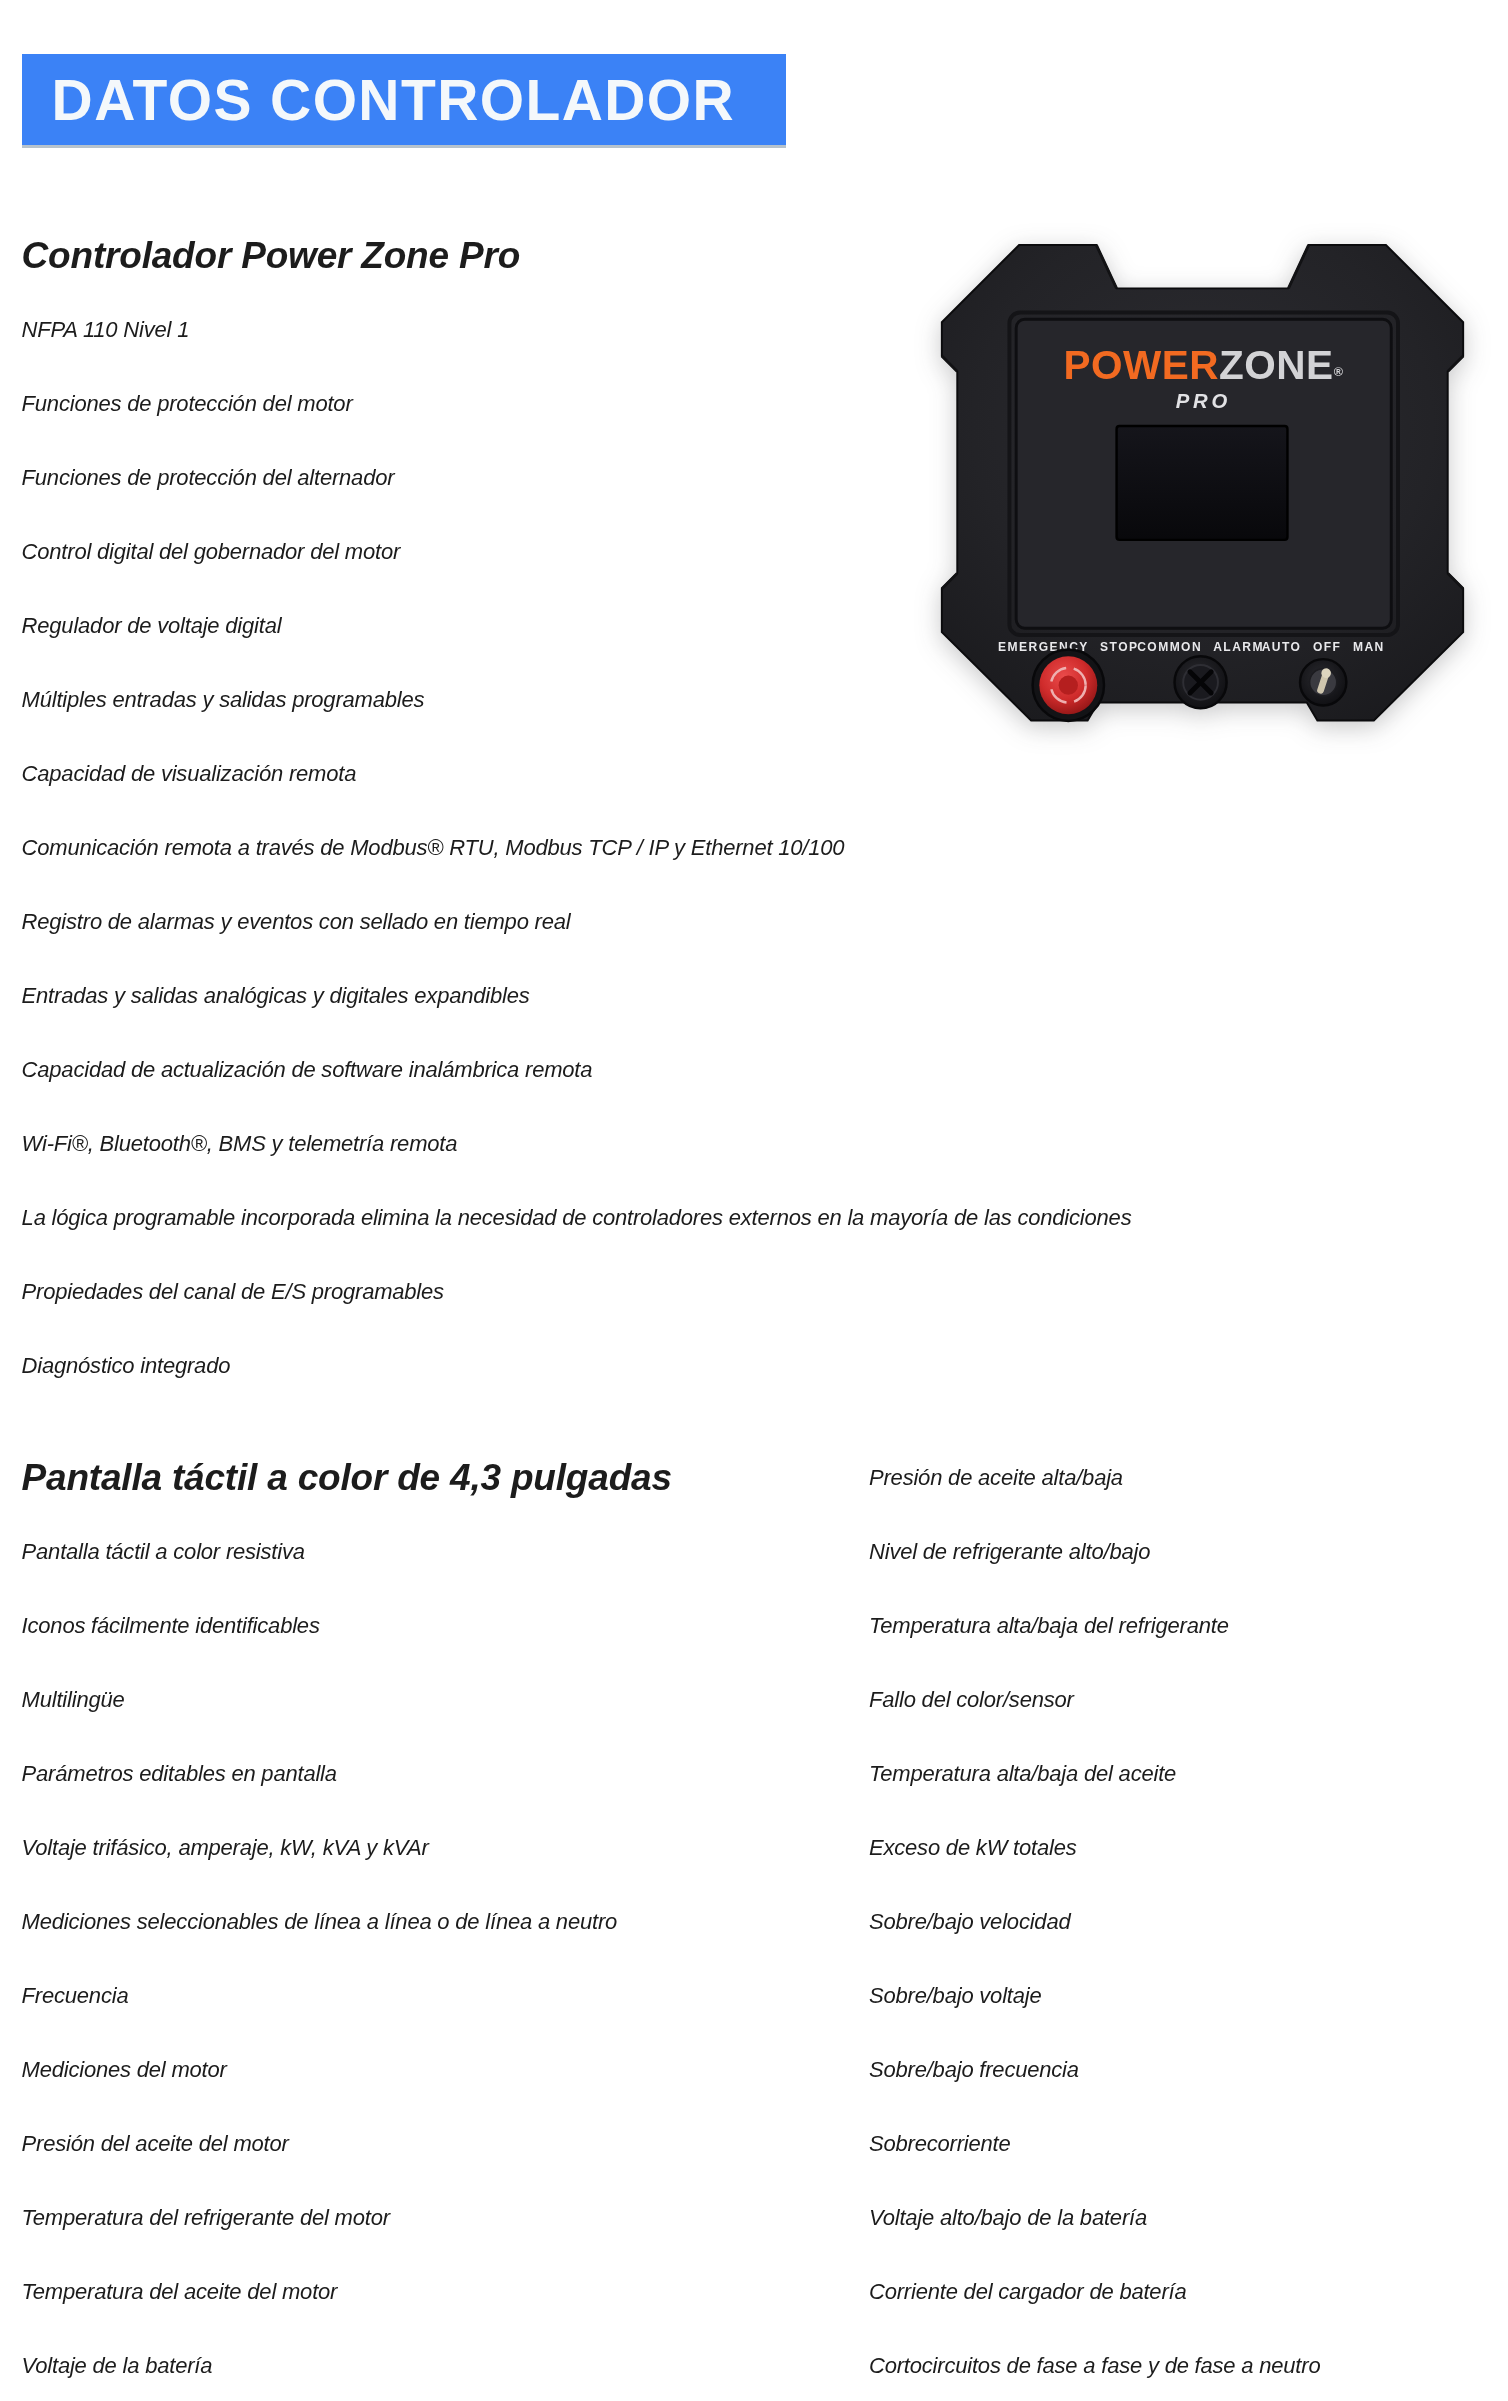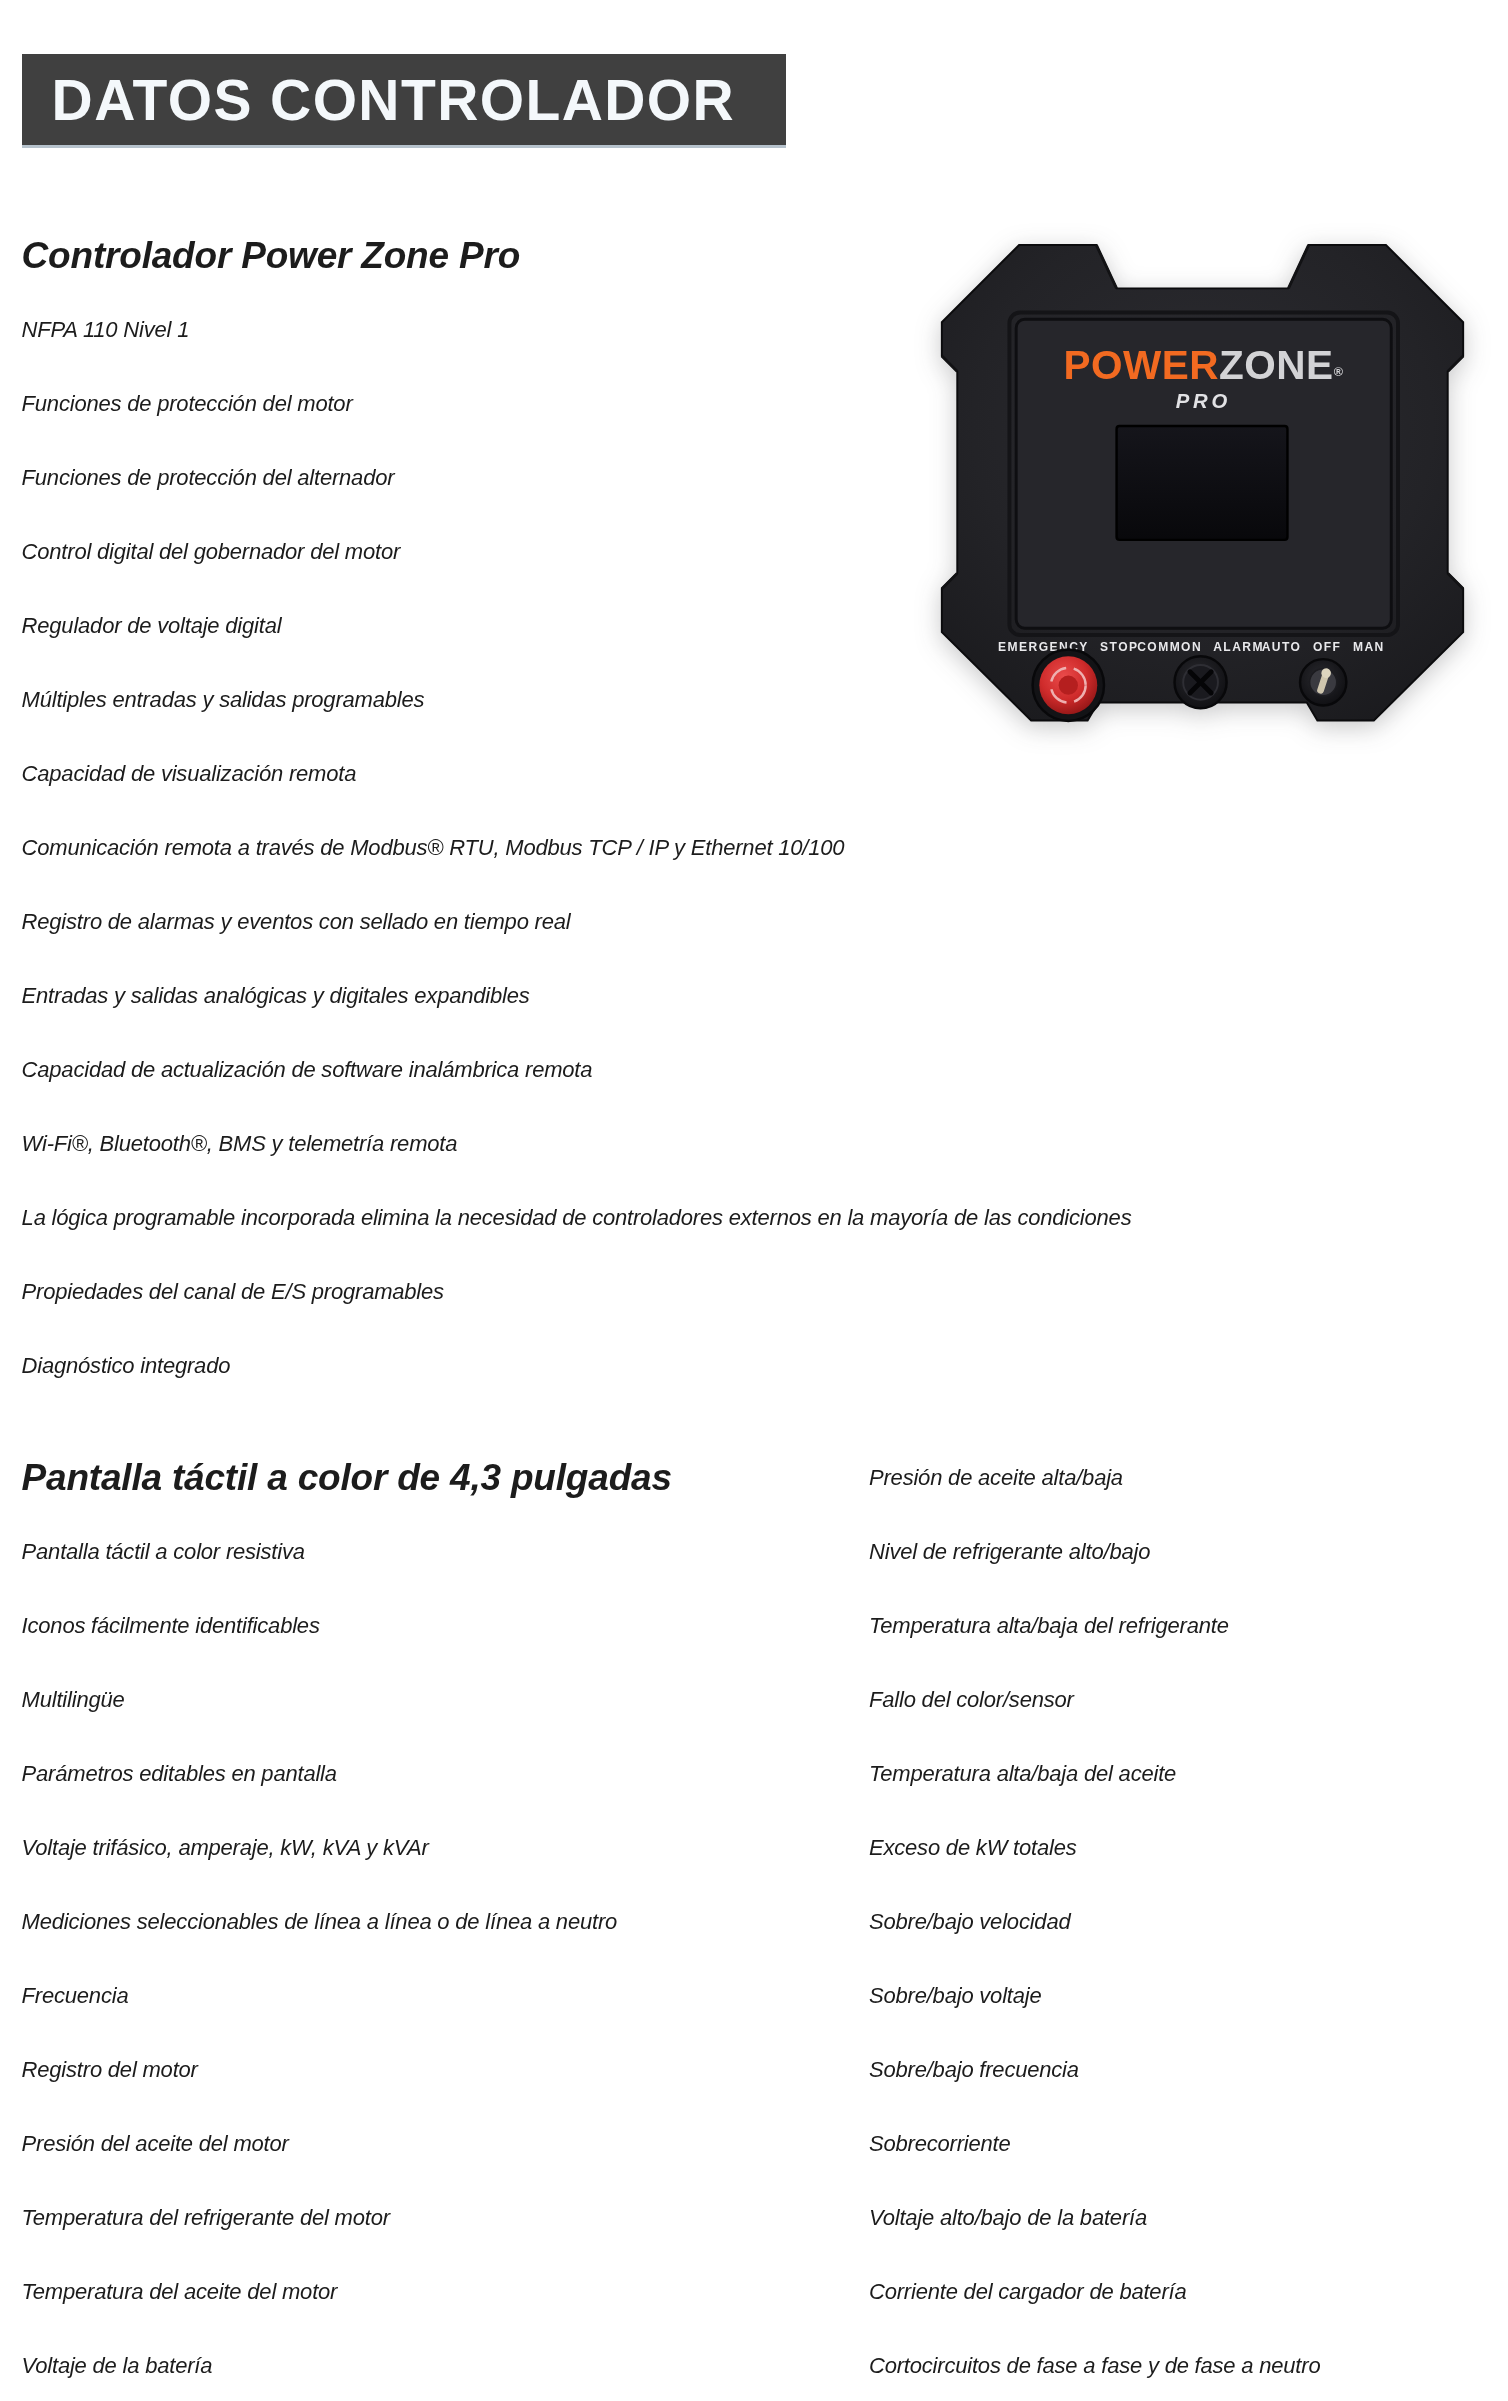--- a/index.html
+++ b/index.html
@@ -11,21 +11,21 @@
     position: relative;
     font-family: "Liberation Sans", sans-serif;
     overflow: hidden;
   }
   .banner {
     position: absolute;
     left: 21.6px;
     top: 54px;
     width: 764px;
     height: 91px;
-    background: #404040;
+    background: #3b82f6;
     border-bottom: 3.8px solid #b6c2cc;
     display: flex;
     align-items: center;
   }
   .banner-title {
     color: #f4f8fb;
     font-size: 57px;
     font-weight: 700;
     letter-spacing: 1.4px;
     padding-left: 30px;
@@ -97,21 +97,21 @@
 
 <div class="list screen-list">
   <div class="line heading">Pantalla táctil a color de 4,3 pulgadas</div>
   <div class="line">Pantalla táctil a color resistiva</div>
   <div class="line">Iconos fácilmente identificables</div>
   <div class="line">Multilingüe</div>
   <div class="line">Parámetros editables en pantalla</div>
   <div class="line">Voltaje trifásico, amperaje, kW, kVA y kVAr</div>
   <div class="line">Mediciones seleccionables de línea a línea o de línea a neutro</div>
   <div class="line">Frecuencia</div>
-  <div class="line">Registro del motor</div>
+  <div class="line">Mediciones del motor</div>
   <div class="line">Presión del aceite del motor</div>
   <div class="line">Temperatura del refrigerante del motor</div>
   <div class="line">Temperatura del aceite del motor</div>
   <div class="line">Voltaje de la batería</div>
 
 </div>
 
 <div class="list alarms-list">
   <div class="line">Presión de aceite alta/baja</div>
   <div class="line">Nivel de refrigerante alto/bajo</div>

